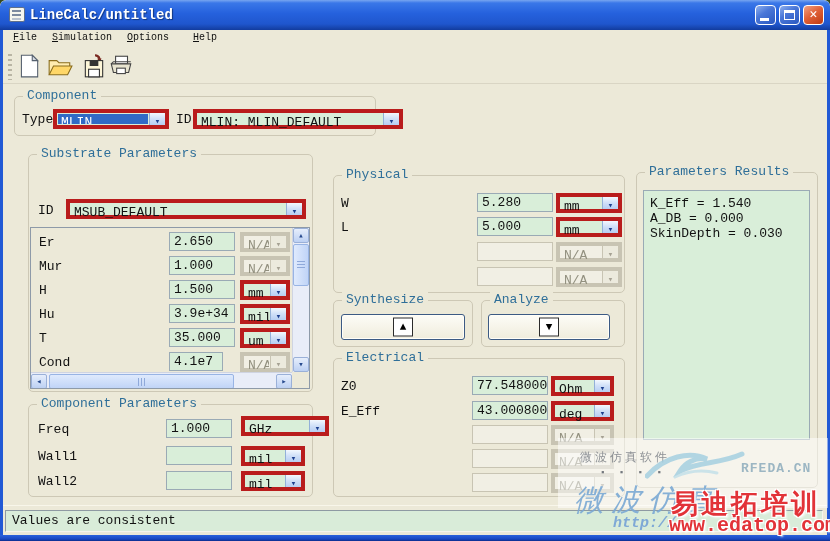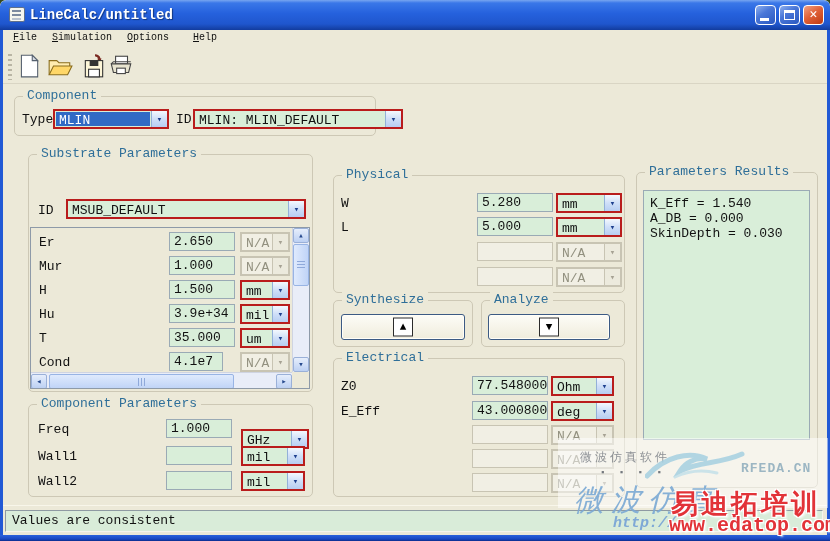--- a/index.html
+++ b/index.html
@@ -36,21 +36,21 @@
   .tbtn { position:absolute; top:3px; width:30px; height:28px; }
   .tbtn svg { width:26px; height:26px; }
   
   .group { position:absolute; border:1px solid #cdc8b5; border-radius:5px; }
   .gtitle { position:absolute; top:-9px; left:8px; background:#ece9d8; padding:0 4px;
     color:#2f6f99; font-size:13px; white-space:nowrap; }
   .lbl { position:absolute; font-size:13px; color:#111; white-space:nowrap; }
   
   .field { position:absolute; height:19px; background:#d9eed9; border:1px solid #9aaab5;
     font-size:13px; color:#111; padding:1px 4px; overflow:hidden; white-space:nowrap; }
-  .combo { position:absolute; height:20px; background:#d9eed9; border:2px solid #b91c1c; }
+  .combo { position:absolute; height:20px; background:#d9eed9; border:4px solid #b91c1c; }
   .combo .ctext { position:absolute; left:4px; top:2px; right:17px; font-size:13px; color:#111;
     overflow:hidden; white-space:nowrap; }
   .combo .arr { position:absolute; right:0; top:0; bottom:0; width:16px;
     background:linear-gradient(180deg,#f3f8fe 0%,#cfdff8 50%,#b7cef2 100%);
     border-left:1px solid #93b0d8; border-radius:0 1px 1px 0; color:#1d3f8f;
     font-size:9px; text-align:center; line-height:18px; }
   .dis { background:#f1efe4 !important; border-color:#c8c4b3 !important; }
   .dis .ctext { color:#92907f; }
   .dis .arr { background:#eceadd; color:#a6a294; border-left-color:#c8c4b3; }
   .disfield { background:#f1efe4 !important; border-color:#c8c4b3 !important; color:#92907f; }
@@ -240,21 +240,21 @@
       <span class="sthumb h" style="left:18px; top:1px; width:185px; height:15px"></span>
       <span class="sarrow" style="right:0; top:1px">▸</span>
     </div>
   </div>
 
   <div class="group" style="left:28px; top:404px; width:285px; height:93px">
     <span class="gtitle">Component Parameters</span>
   </div>
   <span class="lbl" style="left:38px; top:422px">Freq</span>
   <div class="field" style="left:166px; top:419px; width:66px">1.000</div>
-  <div class="combo" style="left:241px; top:429px; width:68px">
+  <div class="combo" style="left:241px; top:416px; width:88px">
       <span class="ctext">GHz</span>
       <span class="arr">▾</span>
     </div>
   <span class="lbl" style="left:38px; top:449px">Wall1</span>
   <div class="field" style="left:166px; top:446px; width:66px"></div>
   <div class="combo" style="left:241px; top:446px; width:64px">
       <span class="ctext">mil</span>
       <span class="arr">▾</span>
     </div>
   <span class="lbl" style="left:38px; top:474px">Wall2</span>

